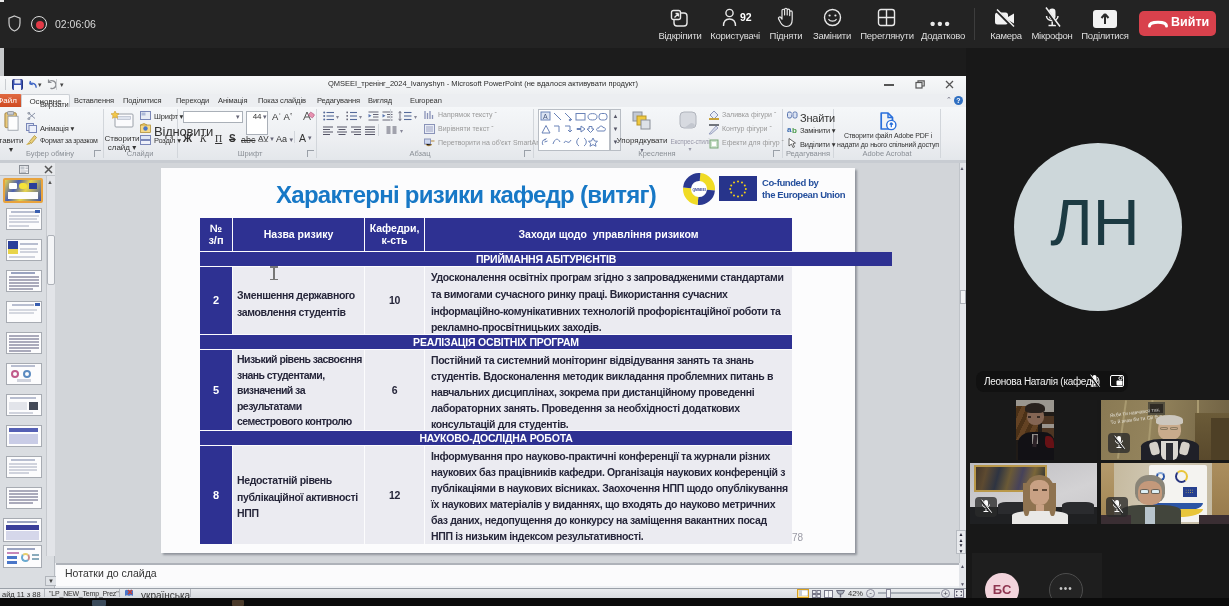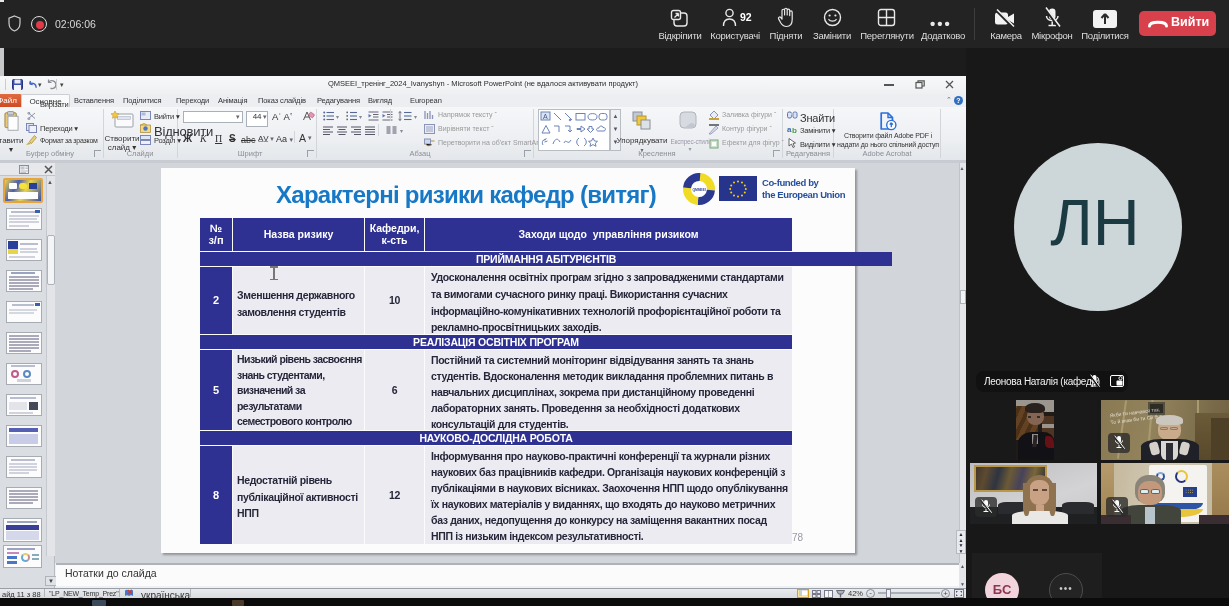--- a/index.html
+++ b/index.html
@@ -160,56 +160,56 @@
 <svg class="a" style="left:27px;top:112px;" width="10" height="8" viewBox="0 0 10 8">
     <path d="M1.5 1 L8 6.5 M1.5 6.5 L8 1" stroke="#8a93a8" stroke-width="1"></path>
     <circle cx="1.8" cy="6.8" r="1" fill="none" stroke="#78808f" stroke-width="0.8"></circle>
     <circle cx="1.8" cy="1.2" r="1" fill="none" stroke="#78808f" stroke-width="0.8"></circle>
   </svg>
 <div class="a" style="left:40px;top:100px;font-size:7.5px;color:#333;letter-spacing:-0.2px;">Вирізати</div>
 <svg class="a" style="left:26px;top:123px;" width="11" height="10" viewBox="0 0 11 10">
     <rect x="0.5" y="0.5" width="7" height="7" fill="#dfe6f5" stroke="#7a87b8"></rect>
     <rect x="3" y="2.5" width="7.5" height="7" fill="#eef1fa" stroke="#7a87b8"></rect>
   </svg>
-<div class="a" style="left:40px;top:124px;font-size:7.5px;color:#333;letter-spacing:-0.2px;">Переходи ▾</div>
+<div class="a" style="left:40px;top:124px;font-size:7.5px;color:#333;letter-spacing:-0.2px;">Анімація ▾</div>
 <svg class="a" style="left:25px;top:135px;" width="12" height="11" viewBox="0 0 12 11">
     <path d="M1 10 L4 7 L6 9 Z" fill="#caa93c"></path>
     <path d="M4.5 6.5 L9.5 0.5 L11.5 2.5 L6.5 8.5 Z" fill="#e8cf7a" stroke="#a8872a" stroke-width="0.7"></path>
   </svg>
 <div class="a" style="left:40px;top:136.5px;font-size:7px;color:#333;letter-spacing:-0.25px;">Формат за зразком</div>
 <div class="a" style="left:10px;top:149px;width:80px;text-align:center;font-size:7.5px;color:#8a8f96;">Буфер обміну</div>
 <div class="a" style="left:94px;top:150px;width:6px;height:6px;border-left:1px solid #9aa0a8;border-top:1px solid #9aa0a8;"></div>
 
 <svg class="a" style="left:110px;top:110px;" width="24" height="22" viewBox="0 0 24 22">
   <rect x="5" y="4" width="18" height="13" rx="1" fill="#fbfbfd" stroke="#9aa0a8"></rect>
   <rect x="7.5" y="6.5" width="13" height="3" fill="#dfe4ee" stroke="#aab2c4" stroke-width="0.6"></rect>
   <path d="M5 1 L6.3 3.5 L9 3.8 L7 5.6 L7.5 8.3 L5 7 L2.5 8.3 L3 5.6 L1 3.8 L3.7 3.5 Z" fill="#f2c84b" stroke="#c8992a" stroke-width="0.6"></path>
 </svg>
 <div class="a" style="left:98px;top:134px;width:48px;text-align:center;font-size:8px;color:#333;line-height:9px;">Створити<br>слайд ▾</div>
 <svg class="a" style="left:140px;top:111px;" width="11" height="9" viewBox="0 0 11 9">
     <rect x="0.5" y="0.5" width="10" height="8" fill="#e8ecf5" stroke="#7a87b8"></rect>
     <rect x="1.5" y="1.5" width="4" height="3" fill="#aebad8"></rect>
   </svg>
-<div class="a" style="left:154px;top:112px;font-size:7.5px;color:#333;letter-spacing:-0.2px;">Вийти ▾</div>
+<div class="a" style="left:154px;top:112px;font-size:7.5px;color:#333;letter-spacing:-0.2px;">Шрифт ▾</div>
 <svg class="a" style="left:140px;top:123px;" width="11" height="10" viewBox="0 0 11 10">
     <rect x="0.5" y="2" width="10" height="7.5" fill="#f5d98a" stroke="#a8872a" stroke-width="0.7"></rect>
     <path d="M0.5 2 L4 0.5 L7 2" fill="#e8c35a" stroke="#a8872a" stroke-width="0.7"></path>
     <circle cx="5.5" cy="5.5" r="2.2" fill="#4a76c8"></circle>
   </svg>
 <div class="a" style="left:154px;top:124px;font-size:13px;color:#333;letter-spacing:-0.2px;">Відновити</div>
 <svg class="a" style="left:140px;top:135px;" width="11" height="10" viewBox="0 0 11 10">
     <rect x="0.5" y="0.5" width="10" height="4" fill="#dfe6f5" stroke="#7a87b8"></rect>
     <rect x="0.5" y="5.5" width="10" height="4" fill="#eef1fa" stroke="#7a87b8"></rect>
   </svg>
 <div class="a" style="left:154px;top:136px;font-size:7.5px;color:#333;letter-spacing:-0.2px;">Розділ ▾</div>
 <div class="a" style="left:110px;top:149px;width:60px;text-align:center;font-size:7.5px;color:#8a8f96;">Слайди</div>
 
 <div class="a" style="left:183px;top:111px;width:60px;height:12px;background:#fff;border:1px solid #aab0b8;box-sizing:border-box;"></div>
 <div class="a" style="left:236px;top:113px;font-size:7px;color:#667;">▾</div>
-<div class="a" style="left:246px;top:111px;width:22px;height:16px;background:#fff;border:1px solid #aab0b8;box-sizing:border-box;font-size:8px;color:#333;letter-spacing:-0.2px;text-align:center;line-height:10px;">44</div>
+<div class="a" style="left:246px;top:111px;width:22px;height:24px;background:#fff;border:1px solid #aab0b8;box-sizing:border-box;font-size:8px;color:#333;letter-spacing:-0.2px;text-align:center;line-height:10px;">44</div>
 <div class="a" style="left:263px;top:113px;font-size:7px;color:#667;">▾</div>
 <div class="a" style="left:272px;top:111px;font-size:9.5px;color:#333;">Aʾ Aʽ</div>
 <svg class="a" style="left:302px;top:110px;" width="13" height="12" viewBox="0 0 13 12">
     <path d="M1.5 10 L5 2 L8.5 10 M3 7 L7 7" fill="none" stroke="#555" stroke-width="1"></path>
     <rect x="7" y="3" width="5" height="4" rx="0.8" fill="#e891b0" stroke="#b05a80" stroke-width="0.6" transform="rotate(35 9.5 5)"></rect>
   </svg>
 <div class="a" style="left:183px;top:133px;font-size:10px;color:#333;font-weight:bold;">Ж</div>
 <div class="a" style="left:200px;top:133px;font-size:10px;color:#333;font-style:italic;font-family:'Liberation Serif',serif;">К</div>
 <div class="a" style="left:215px;top:133px;font-size:10px;color:#333;text-decoration:underline;font-family:'Liberation Serif',serif;">П</div>
 <div class="a" style="left:229px;top:133px;font-size:10px;color:#333;text-decoration:line-through;font-weight:bold;">S</div>

